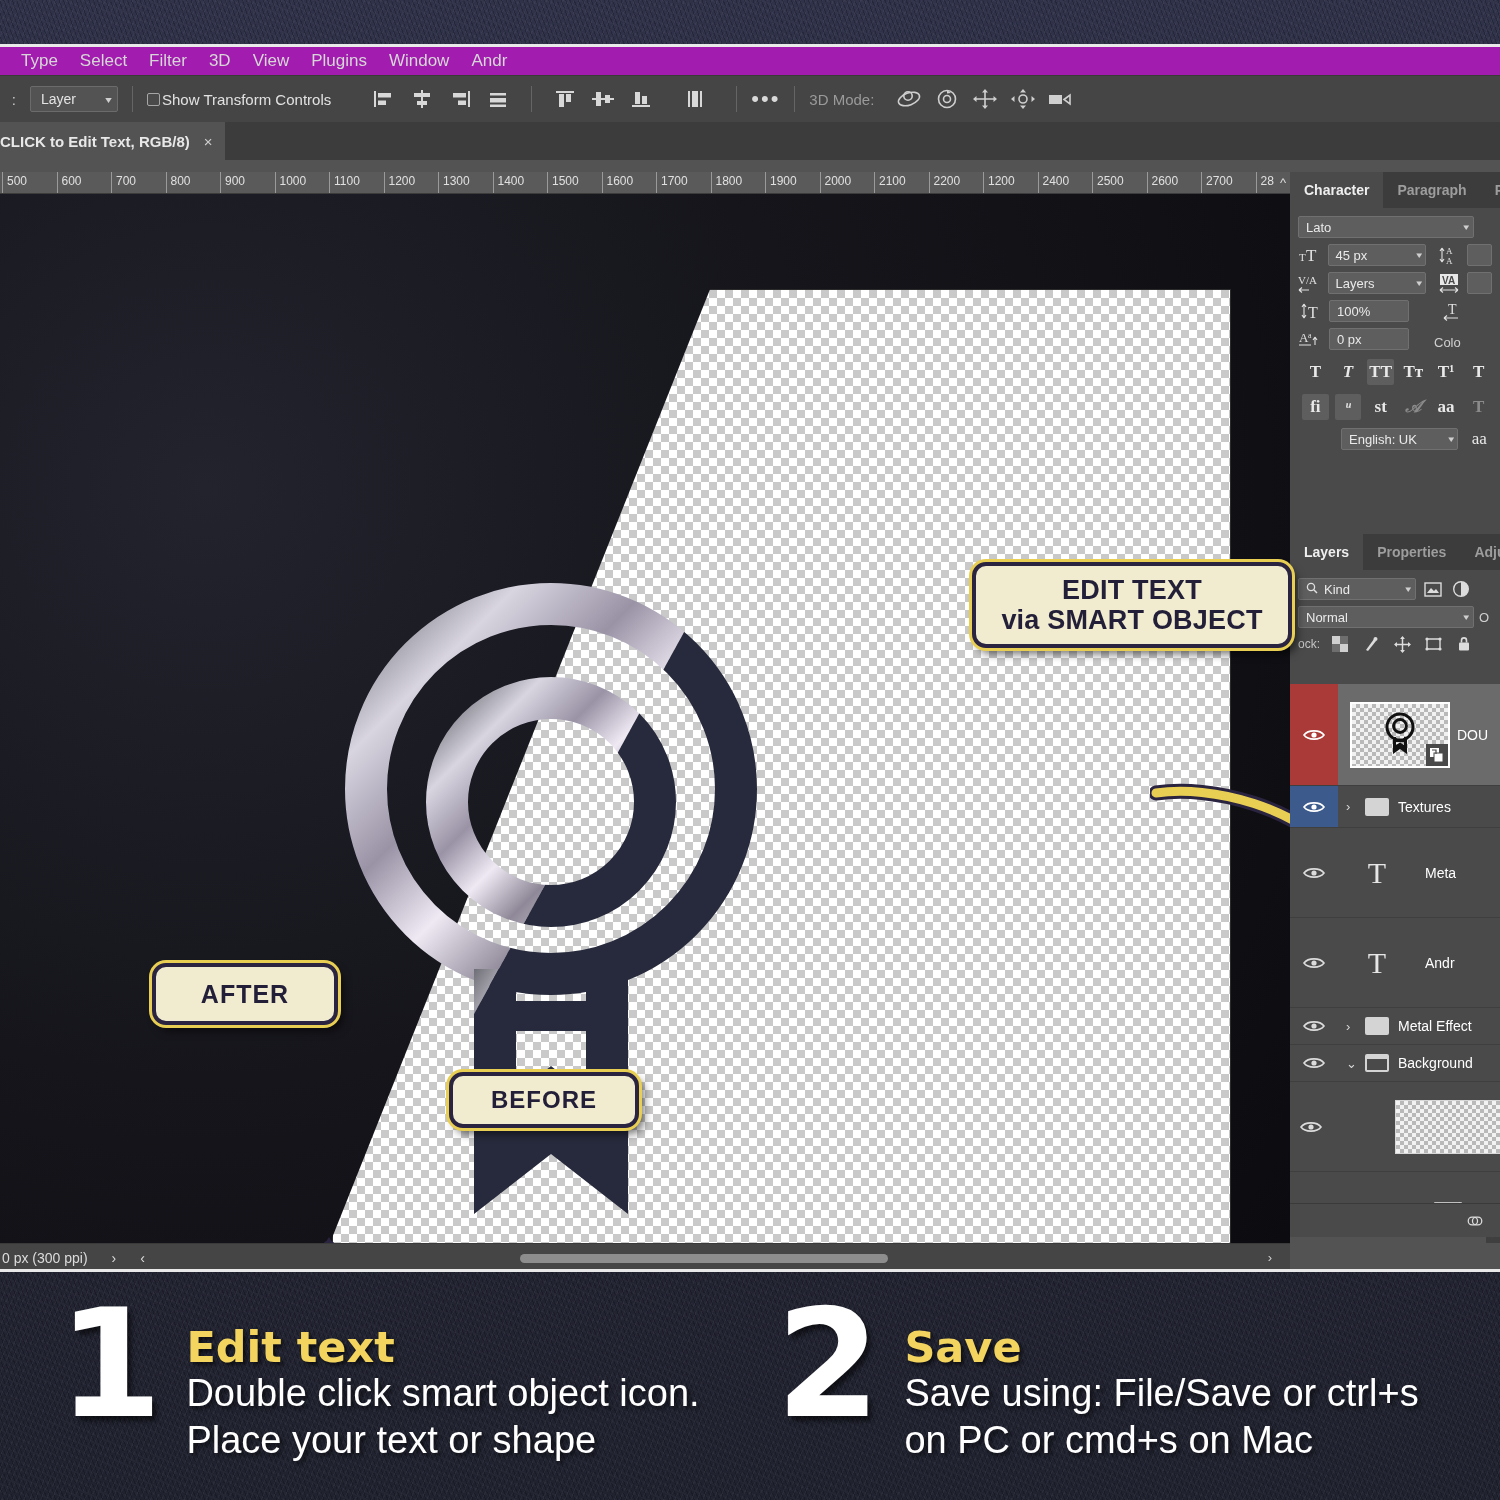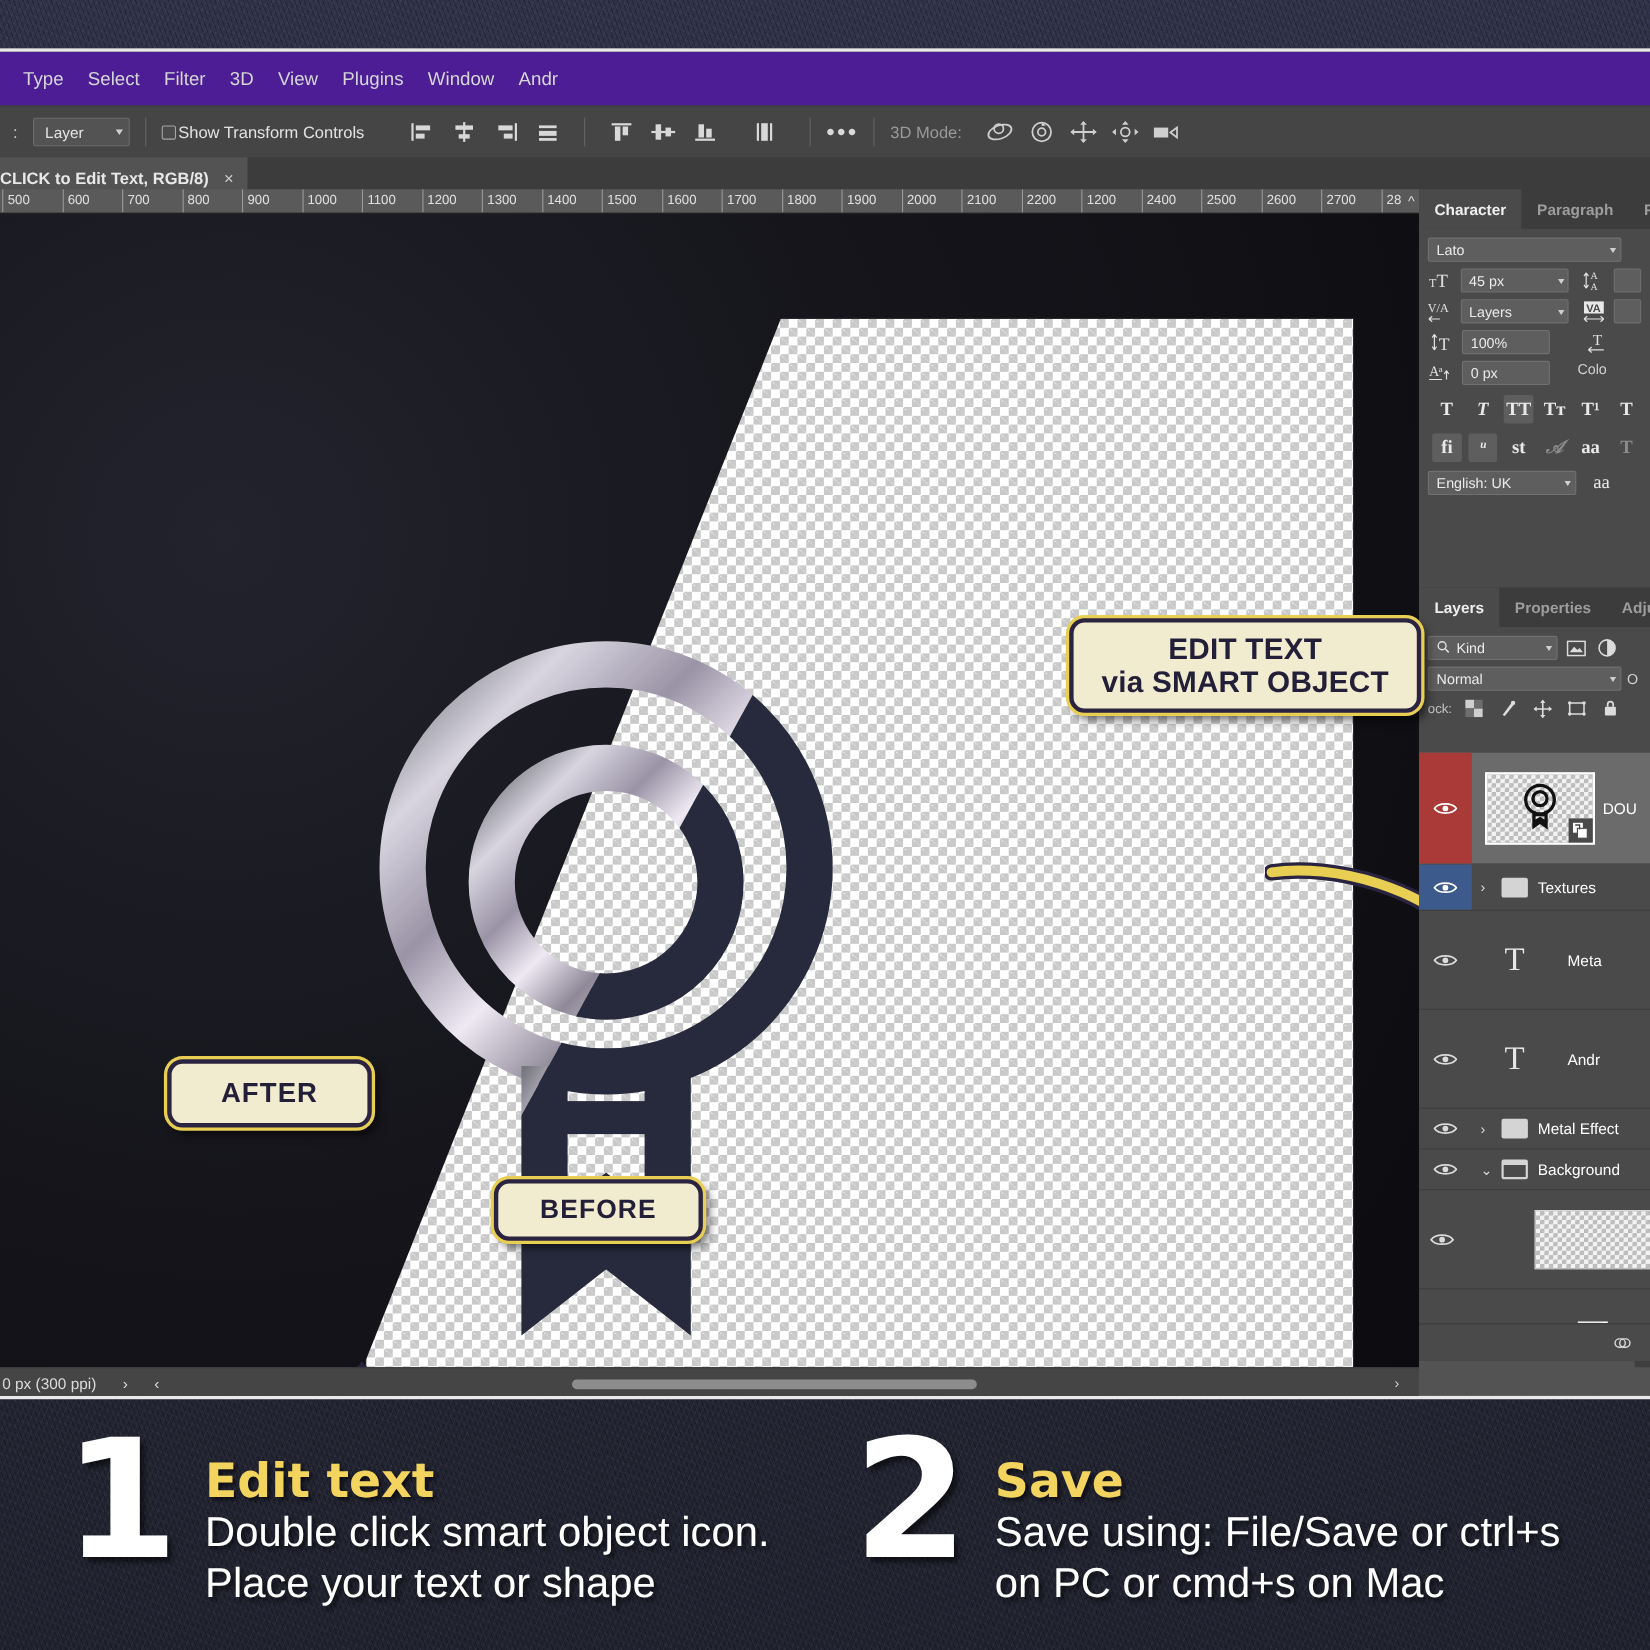--- a/index.html
+++ b/index.html
@@ -27,21 +27,21 @@
     left: 0; top: 44px;
     width: 1500px; height: 1228px;
     background: #535353;
     border-top: 3px solid #e9e9ea;
     border-bottom: 3px solid #e9e9ea;
     overflow: hidden;
   }
 
   
   .menubar {
-    height: 49px; background: #4c1d95;
+    height: 28px; background: #a21caf;
     display: flex; align-items: center;
     padding-left: 10px; gap: 0px;
   }
   .menu-item {
     color: #d6d6d6; font-size: 17px; padding: 4px 11px;
     white-space: nowrap;
   }
 
   
   .optionsbar {
@@ -174,21 +174,21 @@
   .dock { position:absolute; right:0; top:125px; width:210px; bottom:32px; background:#4a4a4a; }
 
   .panel-tabs { display:flex; height:36px; background:#3c3c3c; align-items:stretch; }
   .ptab {
     display:flex; align-items:center; padding:0 14px;
     color:#9d9d9d; font-size:14px; font-weight:bold; white-space:nowrap;
   }
   .ptab.active { background:#4a4a4a; color:#efefef; }
 
   .char-body { padding:8px 8px 4px 8px; }
-  .field-row { display:flex; align-items:flex-start; gap:5px; margin-bottom:6px; }
+  .field-row { display:flex; align-items:flex-end; gap:5px; margin-bottom:6px; }
   .ficon { width:26px; height:22px; display:flex; align-items:center; justify-content:center; color:#e0e0e0; }
   .fbox {
     background:#5e5e5e; border:1px solid #707070; border-radius:2px;
     height:22px; display:flex; align-items:center; justify-content:space-between;
     color:#eaeaea; font-size:13px; padding:0 4px 0 7px;
   }
   .fbox .caret { font-size:9px; }
   .font-select { width:176px; }
   .w-mid { width:104px; }
   .w-plain { width:80px; }
@@ -899,21 +899,21 @@
       <div class="tbtn-row">
         <div class="tbtn on">fi</div>
         <div class="tbtn on" style="font-style:italic;">ͧ</div>
         <div class="tbtn">st</div>
         <div class="tbtn dim" style="font-style:italic;">𝒜</div>
         <div class="tbtn">aa</div>
         <div class="tbtn dim">T</div>
       </div>
 
       <div class="lang-row">
-        <div class="fbox" style="width:135px;">
+        <div class="fbox" style="width:135px;margin-left:43px;">
           <span>English: UK</span>
           <span class="caret">▾</span>
         </div>
         <span class="tbtn" style="font-family:'Liberation Serif',serif; font-weight:normal;">aa</span>
       </div>
     </div>
   </div>
 
   <div class="layers-dock">
     <div class="panel-tabs">

